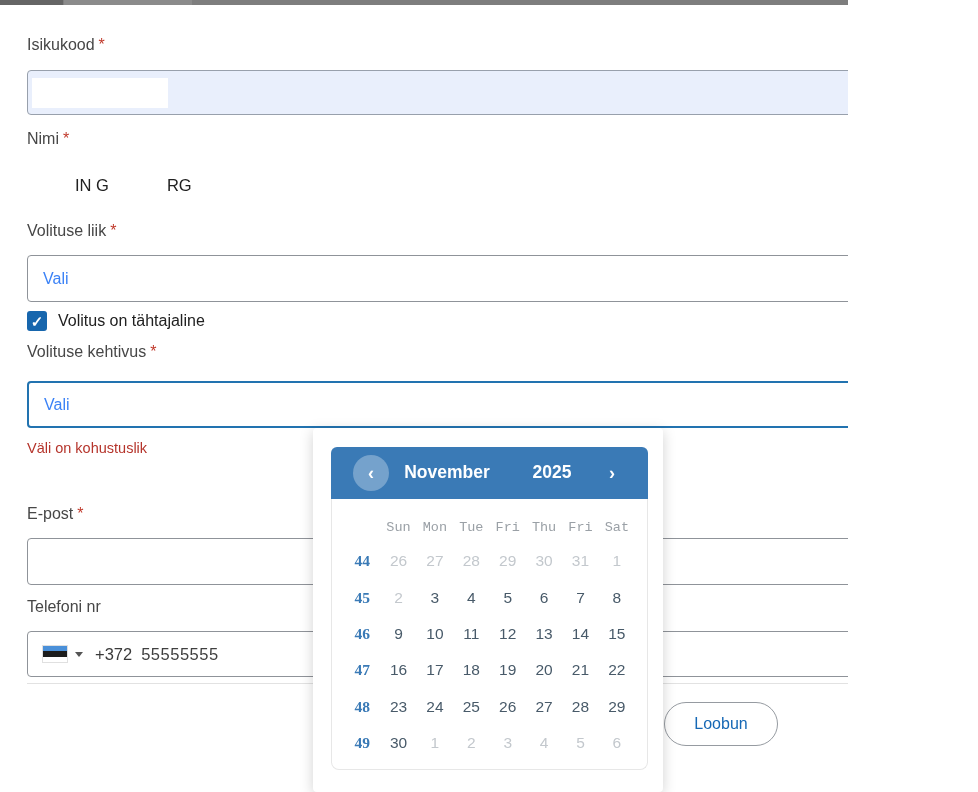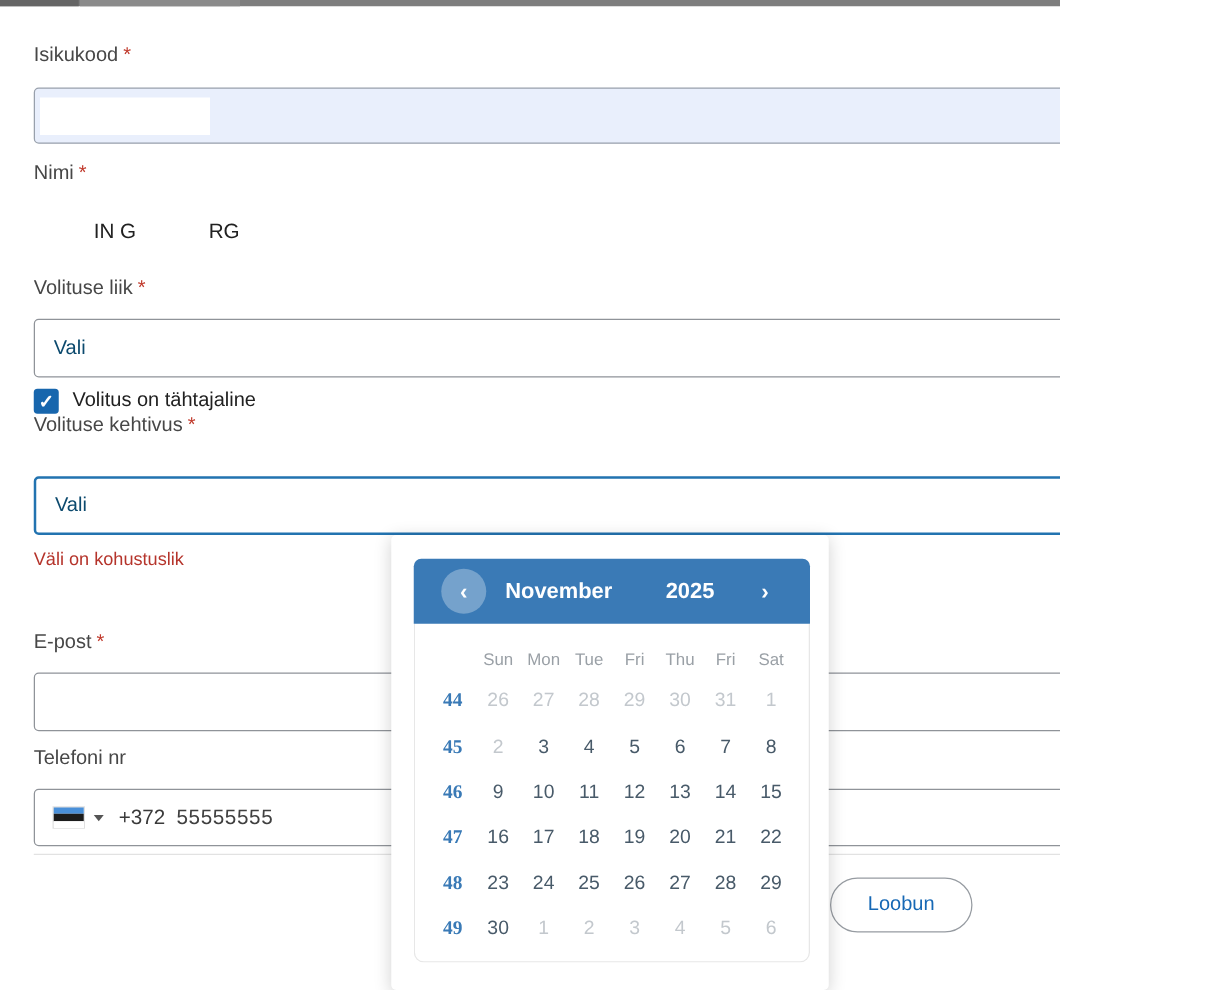--- a/index.html
+++ b/index.html
@@ -15,21 +15,21 @@
   .right-line { position:absolute; left:970px; top:5px; width:1px; height:787px; background:#7c7c7c; }
 
   .label { position:absolute; left:27px; font-size:16px; color:#474747; white-space:nowrap; }
   .req { color:#c0392b; margin-left:4px; }
 
   .input {
     position:absolute; left:27px; width:921px; height:45px;
     background:#fff; border:1px solid #8f9399; border-radius:4px;
     display:flex; align-items:center; padding:0 15px; font-size:16px; color:#3a3a3a;
   }
-  .input .placeholder { color:#0c4a6e; }
+  .input .placeholder { color:#3b82f6; }
   .input.filled { background:#e9effc; border-color:#98a0ac; }
   .input.focused { border:2px solid #2273b0; height:47px; }
   .redaction { position:absolute; left:4px; top:7px; width:136px; height:30px; background:#ffffff; }
 
   .caret-down {
     position:absolute; right:20px; top:50%; margin-top:-3px;
     width:0; height:0; border-left:6px solid transparent; border-right:6px solid transparent;
     border-top:7px solid #3c3c3c;
   }
 
@@ -70,21 +70,21 @@
     background:rgba(255,255,255,0.30); display:flex; align-items:center; justify-content:center;
     font-size:18px; font-weight:bold; cursor:pointer; }
   .cal-next { position:absolute; left:278px; top:16px; font-size:18px; font-weight:bold; cursor:pointer; }
   .cal-month { position:absolute; left:70px; top:15px; width:92px; text-align:center;
     font-size:17.5px; font-weight:bold; }
   .cal-year { position:absolute; left:196px; top:15px; width:50px; text-align:center;
     font-size:17.5px; font-weight:bold; }
   .cal-body { border:1px solid #e7e7e7; border-top:none; border-radius:0 0 8px 8px;
     padding:12px 0 8px 0; background:#fff; }
   .cal-weekdays, .cal-grid { display:grid; grid-template-columns:repeat(8, 36.4px); justify-content:center; }
-  .cal-weekdays { grid-auto-rows:32px; }
+  .cal-weekdays { grid-auto-rows:32px;font-family:Liberation Mono, monospace; }
   .cal-weekdays div { display:flex; align-items:center; justify-content:center;
     font-size:13.5px; color:#9aa0a6; }
   .cal-grid { grid-auto-rows:36.4px; }
   .cal-cell { display:flex; align-items:center; justify-content:center; font-size:15.5px; }
   .cal-cell.week-num { color:#3a7ab6; font-weight:bold;font-family:Liberation Serif, serif; }
   .cal-cell.day { color:#485a69; cursor:pointer; }
   .cal-cell.day.muted { color:#c3c8cd; cursor:default; }
 </style>
 </head>
 <body>
@@ -121,21 +121,21 @@
     <span class="caret-down"></span>
   </div>
 
   <div class="check-row" style="top:311px">
     <div class="checkbox checked">
       <span>✓</span>
     </div>
     <div class="check-label">Volitus on tähtajaline</div>
   </div>
 
-  <div class="label" style="top:332px">
+  <div class="label" style="top:343px">
     <span>Volituse kehtivus</span><span class="req">*</span>
   </div>
   <div class="input focused" style="top:381px">
     <span class="placeholder">Vali</span>
   </div>
   <div class="error-text">Väli on kohustuslik</div>
 
 
   <div class="label" style="top:505px">
     <span>E-post</span><span class="req">*</span>

